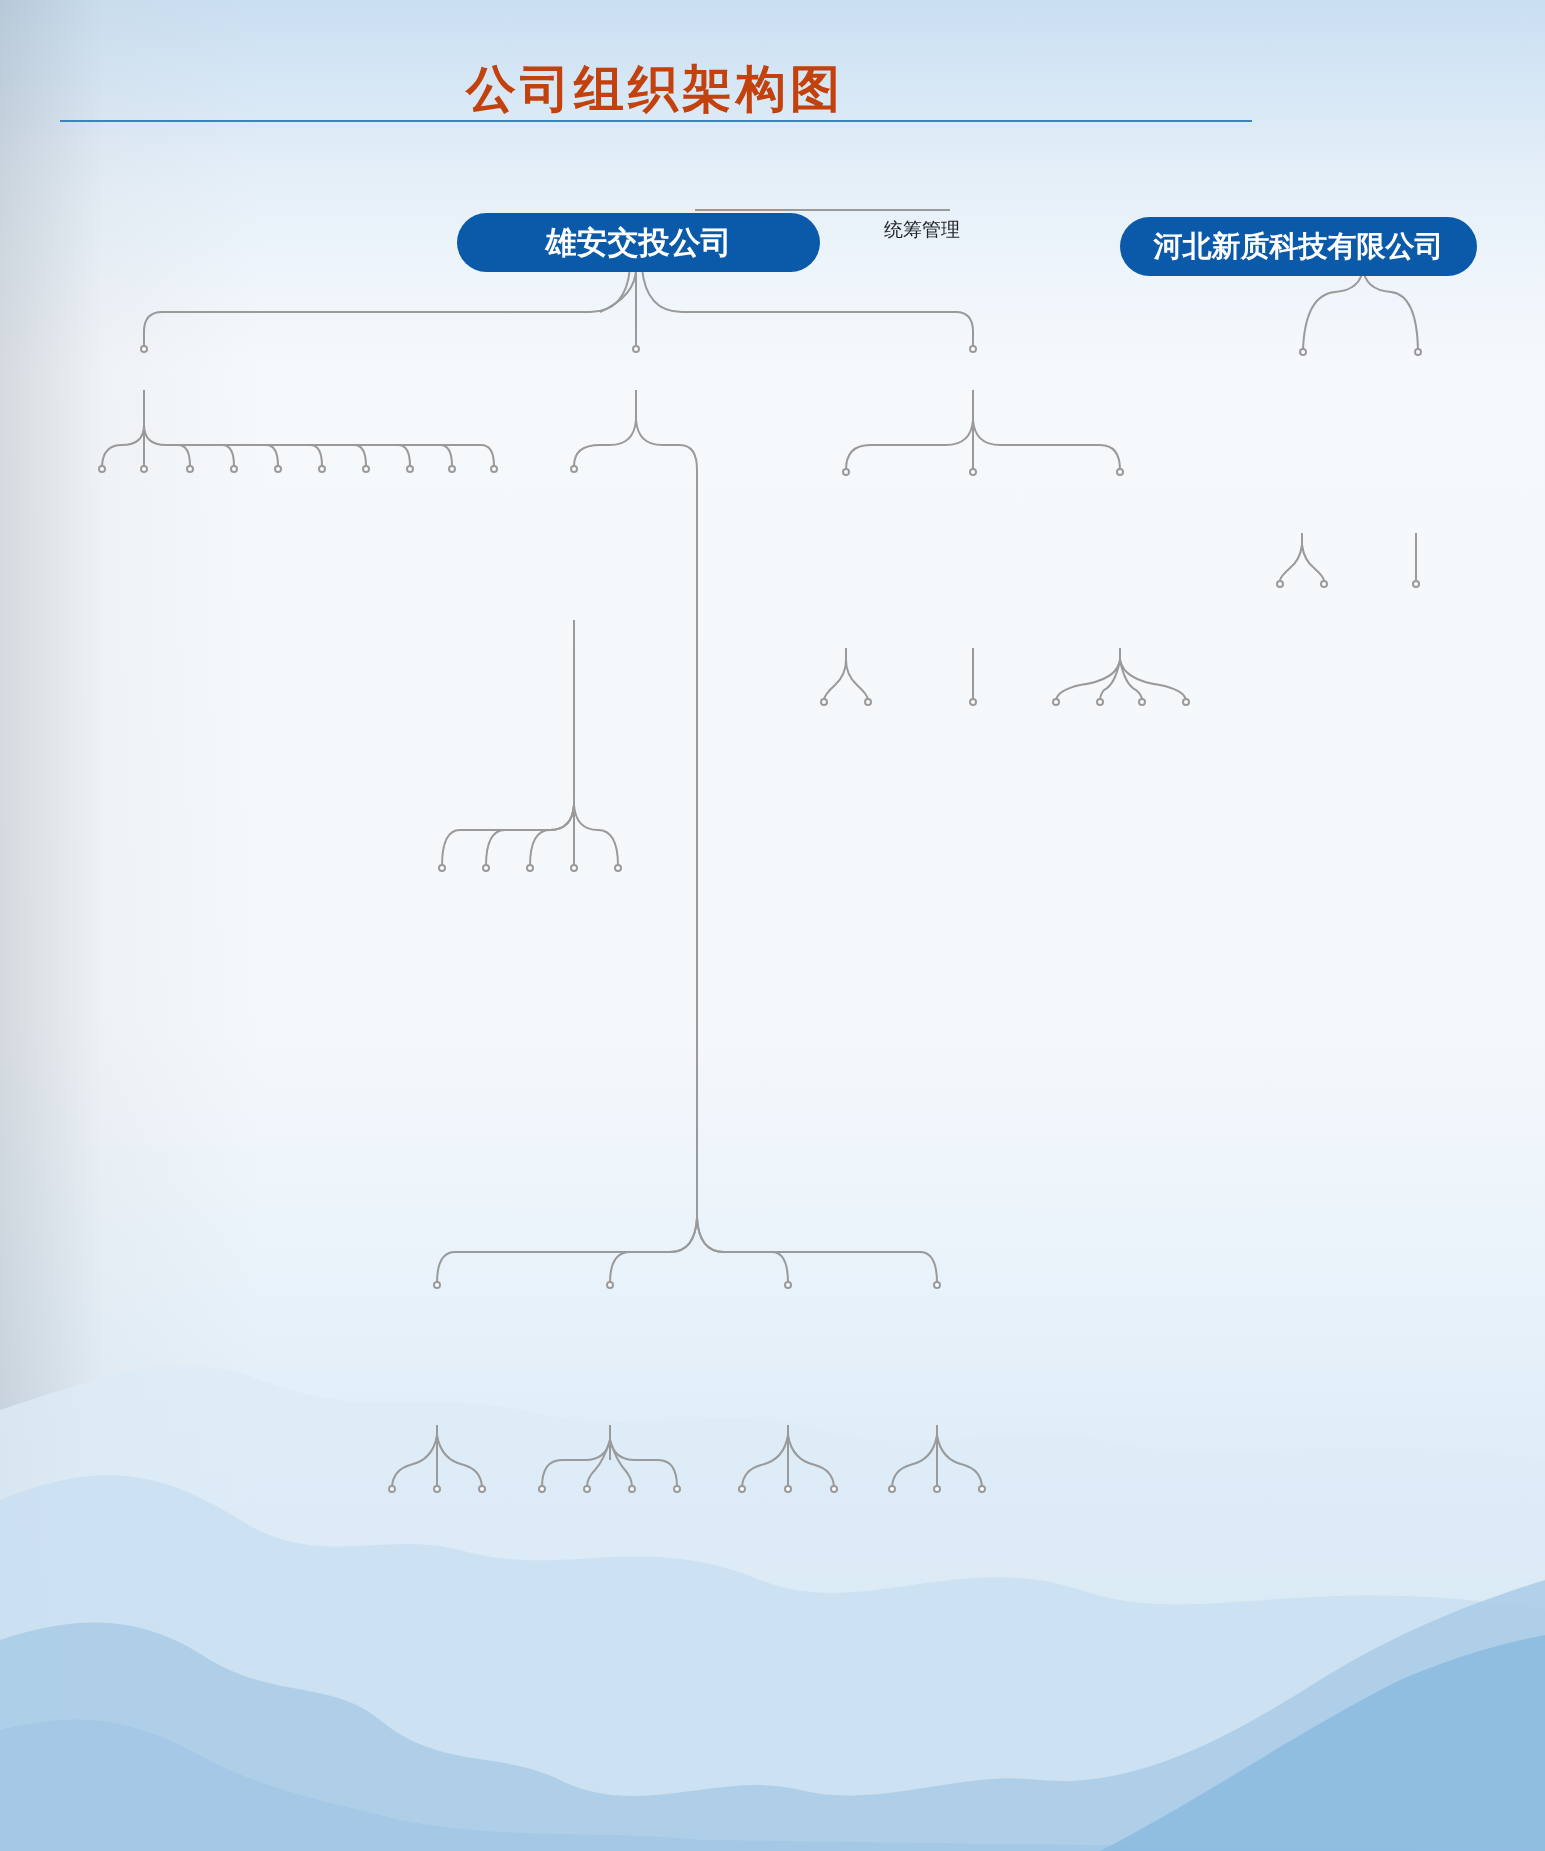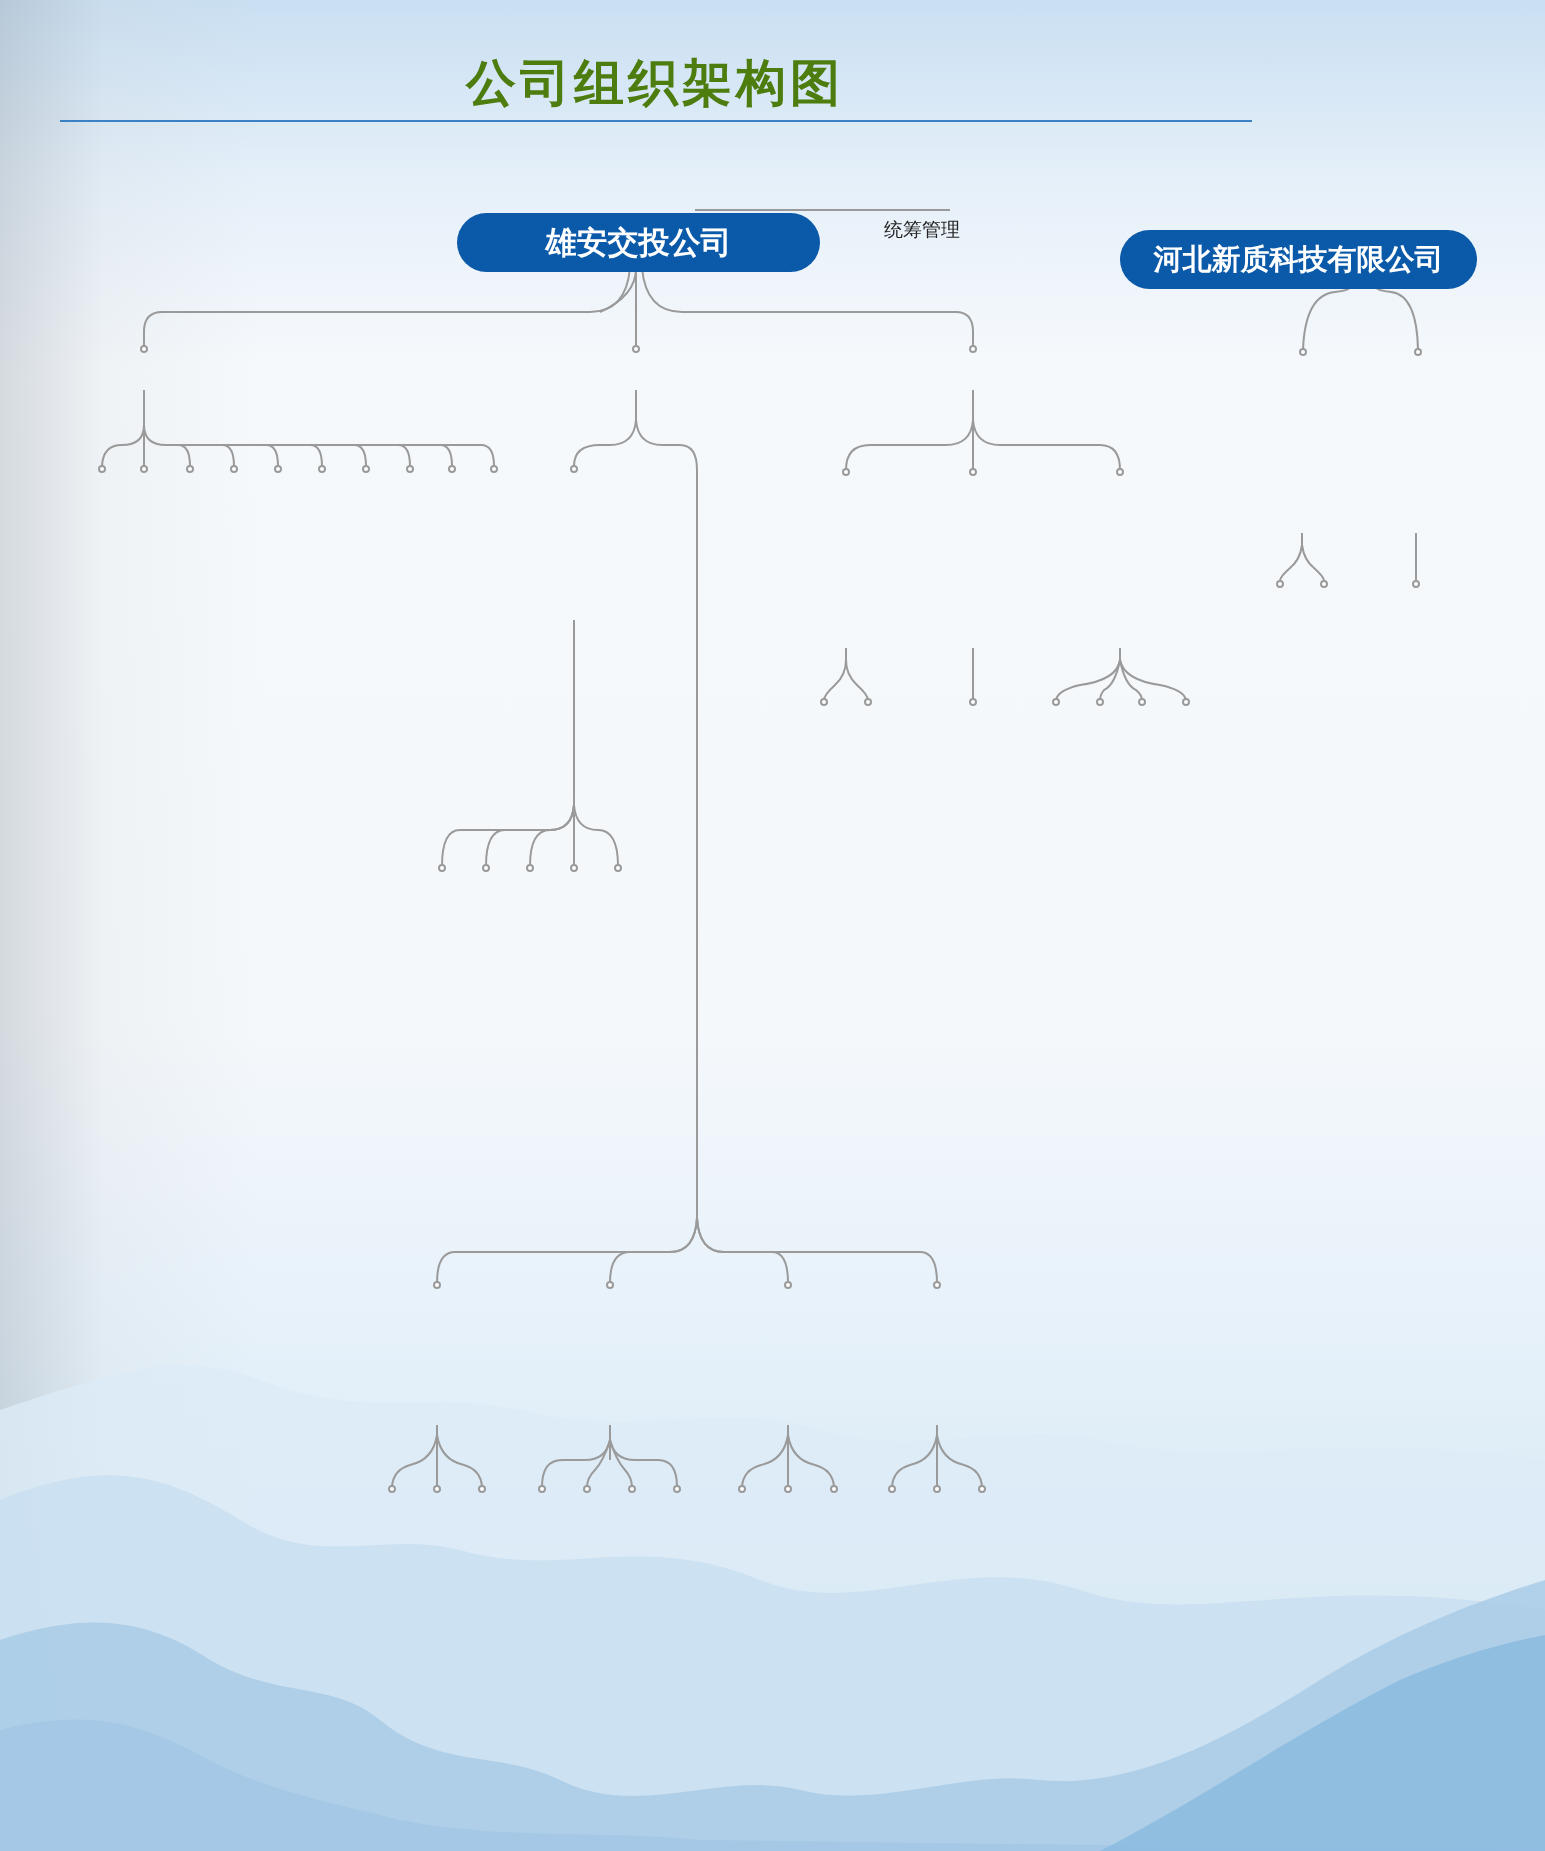--- a/index.html
+++ b/index.html
@@ -8,22 +8,22 @@
     font-family: "DejaVu Sans", "Liberation Sans", sans-serif;
     background: linear-gradient(180deg, #c9dff2 0%, #e6f0f9 10%, #f6f9fc 20%, #f5f8fb 55%, #e8f2fa 70%, #d9eaf6 85%, #cfe3f3 100%);
   }
   .left-shade {
     position: absolute; left: 0; top: 0; width: 260px; height: 1851px;
     background: linear-gradient(90deg, rgba(150,160,170,0.35) 0%, rgba(200,205,210,0.15) 40%, rgba(255,255,255,0) 100%);
     pointer-events: none;
   }
   .mountains { position: absolute; left: 0; top: 1350px; width: 1545px; height: 501px; pointer-events: none; }
   .title {
-    position: absolute; left: 0; width: 1310px; top: 50px; text-align: center;
-    font-size: 50px; font-weight: bold; color: #4d7c0f; letter-spacing: 4px;
+    position: absolute; left: 0; width: 1310px; top: 56px; text-align: center;
+    font-size: 50px; font-weight: bold; color: #c2410c; letter-spacing: 4px;
   }
   .rule { position: absolute; left: 60px; top: 120px; width: 1192px; height: 2px; background: #3b82c4; }
   svg.lines { position: absolute; left: 0; top: 0; width: 1545px; height: 1851px; pointer-events: none; }
   .pill-h {
     position: absolute; background: #0b5aa9; color: #fff; border-radius: 30px;
     display: flex; align-items: center; justify-content: center; font-weight: bold;
     box-sizing: border-box; white-space: nowrap;
   }
   .mgmt-label { position: absolute; font-size: 19px; color: #222; }
 </style>
@@ -169,18 +169,18 @@
   <circle cx="1280" cy="584" r="3" fill="#fff"></circle>
   <circle cx="1324" cy="584" r="3" fill="#fff"></circle>
   <line x1="1416" y1="533" x2="1416" y2="580"></line>
   <circle cx="1416" cy="584" r="3" fill="#fff"></circle>
 </svg>
 
 <div class="pill-h" style="left:457px;top:213px;width:363px;height:59px;font-size:31px;">
   <span>雄安交投公司</span>
 </div>
 <div class="mgmt-label" style="left:884px;top:217px;">统筹管理</div>
-<div class="pill-h" style="left:1120px;top:217px;width:357px;height:59px;font-size:29px;margin-top:13px;">
+<div class="pill-h" style="left:1120px;top:217px;width:357px;height:59px;font-size:29px;">
   <span>河北新质科技有限公司</span>
 </div>
 
 <div id="scaled" style="position:absolute;left:0;top:0;width:1310px;height:1570px;transform:scale(1.1794);transform-origin:0 0;">
 </div>
 
 </body></html>

